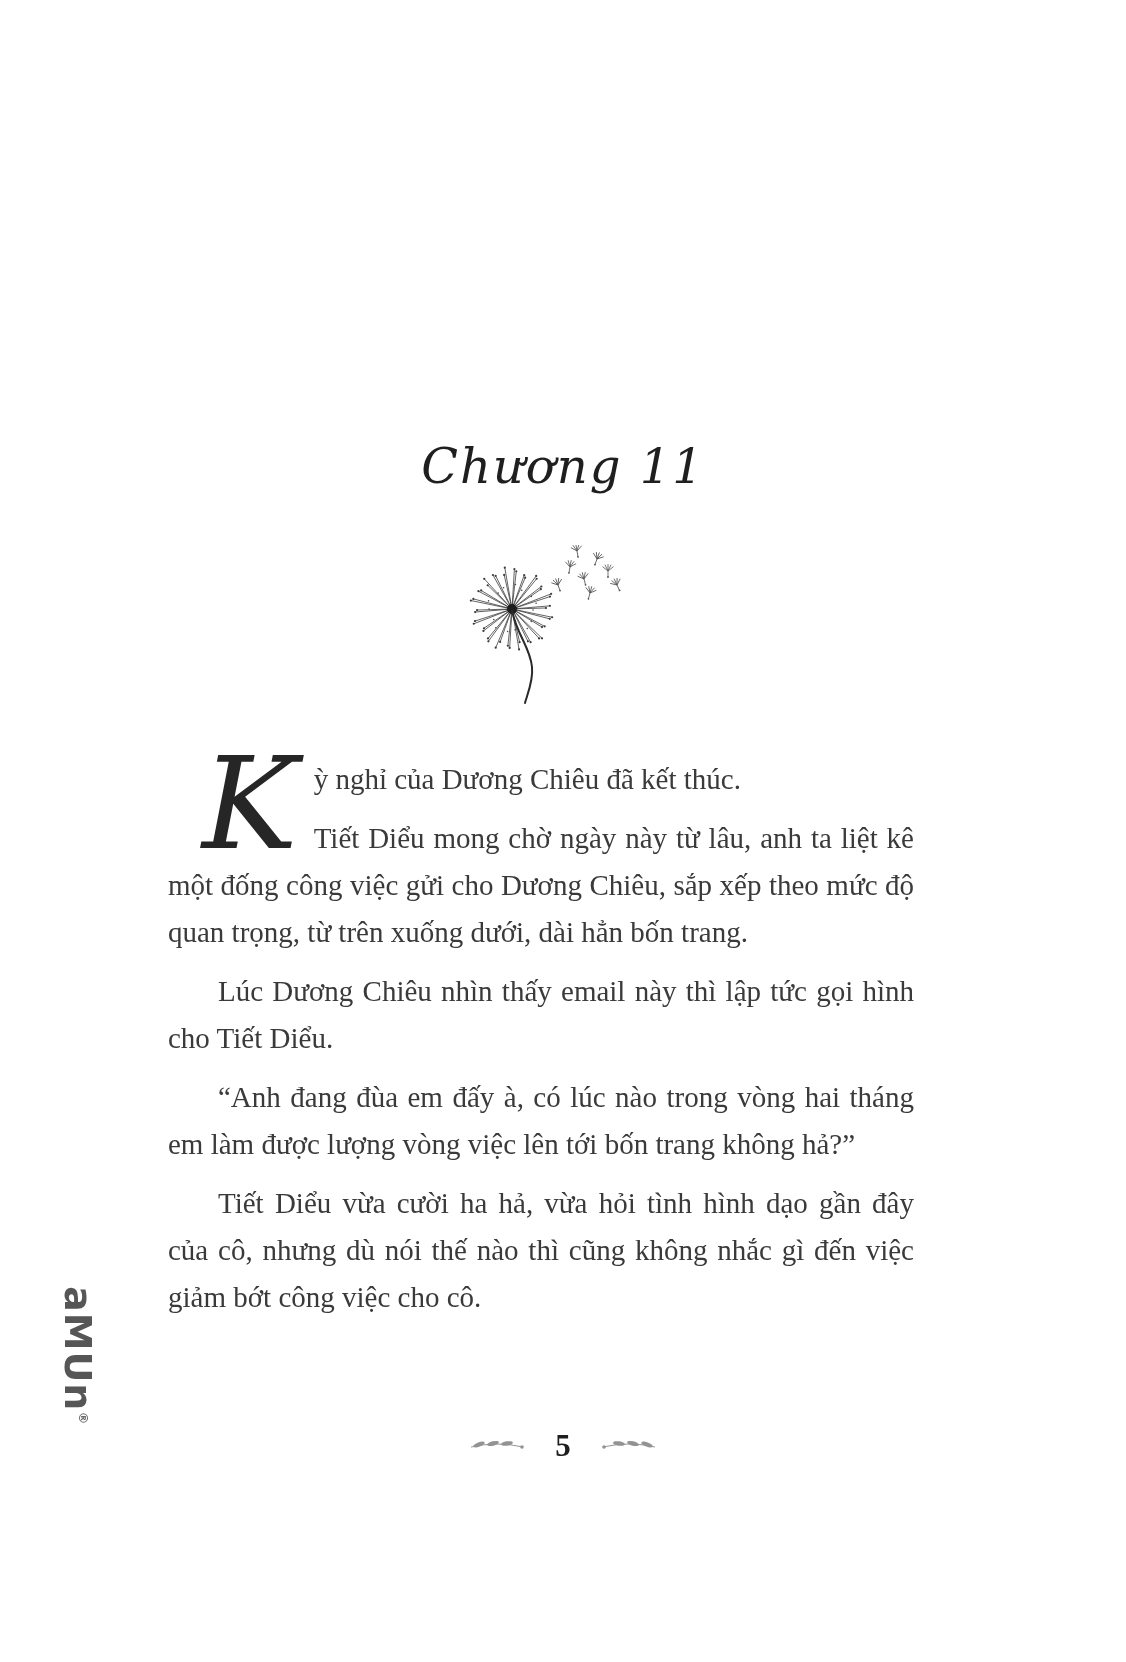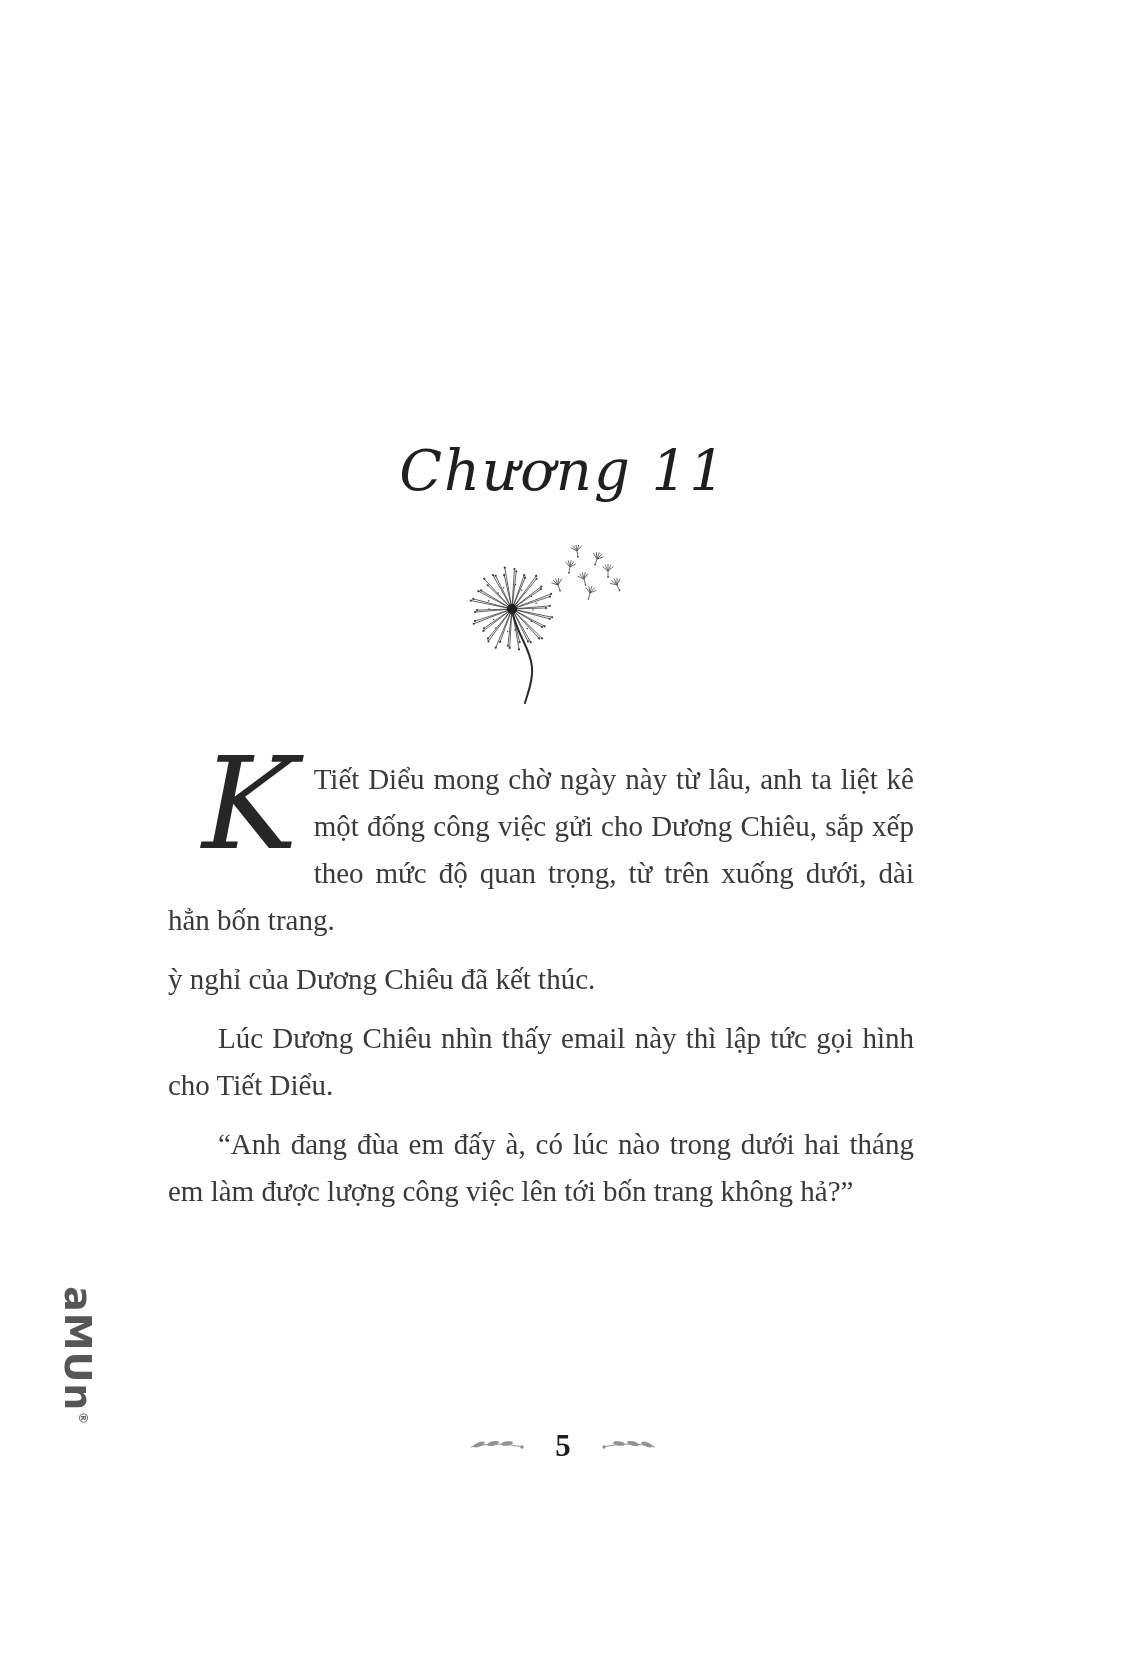--- a/index.html
+++ b/index.html
@@ -15,21 +15,21 @@
   }
   .chapter-title {
     position: absolute;
     top: 438px;
     left: 0;
     width: 100%;
     text-align: center;
     font-family: "DejaVu Serif", serif;
     font-style: italic;
     font-weight: 400;
-    font-size: 56px;
+    font-size: 48px;
     letter-spacing: 2px;
     color: #1f1f1f;
   }
   .dandelion {
     position: absolute;
     left: 440px;
     top: 545px;
     width: 190px;
     height: 168px;
   }
@@ -279,24 +279,25 @@
             <line x1="0" y1="0" x2="5.48" y2="-4.35" stroke="#555" stroke-width="0.8"></line>
             <line x1="0" y1="0" x2="0" y2="6" stroke="#555" stroke-width="0.8"></line>
             <circle cx="0" cy="6" r="0.9" fill="#555"></circle>
           </g>
         </g>
     </svg>
   </div>
 
   <div class="body-text">
     <span class="dropcap">K</span>
+    <p class="para">ỳ nghỉ của Dương Chiêu đã kết thúc.</p>
     <p class="para">Tiết Diểu mong chờ ngày này từ lâu, anh ta liệt kê một đống công việc gửi cho Dương Chiêu, sắp xếp theo mức độ quan trọng, từ trên xuống dưới, dài hẳn bốn trang.</p>
-    <p class="para">ỳ nghỉ của Dương Chiêu đã kết thúc.</p>
     <p class="para indent">Lúc Dương Chiêu nhìn thấy email này thì lập tức gọi hình cho Tiết Diểu.</p>
-    <p class="para indent">“Anh đang đùa em đấy à, có lúc nào trong dưới hai tháng em làm được lượng công việc lên tới bốn trang không hả?”</p>
+    <p class="para indent">“Anh đang đùa em đấy à, có lúc nào trong vòng hai tháng em làm được lượng vòng việc lên tới bốn trang không hả?”</p>
+    <p class="para indent">Tiết Diểu vừa cười ha hả, vừa hỏi tình hình dạo gần đây của cô, nhưng dù nói thế nào thì cũng không nhắc gì đến việc giảm bớt công việc cho cô.</p>
   </div>
 
   <div class="footer">
     <svg class="ornament left" viewBox="0 0 56 16">
       <path d="M2 9 Q 28 3 54 9" stroke="#666" stroke-width="1" fill="none"></path>
       <ellipse cx="10" cy="6.5" rx="6" ry="2.2" fill="#666" transform="rotate(-20 10 6.5)"></ellipse>
       <ellipse cx="24" cy="5.5" rx="6" ry="2.2" fill="#666" transform="rotate(-14 24 5.5)"></ellipse>
       <ellipse cx="38" cy="5.5" rx="6" ry="2.2" fill="#666" transform="rotate(-8 38 5.5)"></ellipse>
       <circle cx="53" cy="9" r="1.8" fill="#666"></circle>
     </svg>

